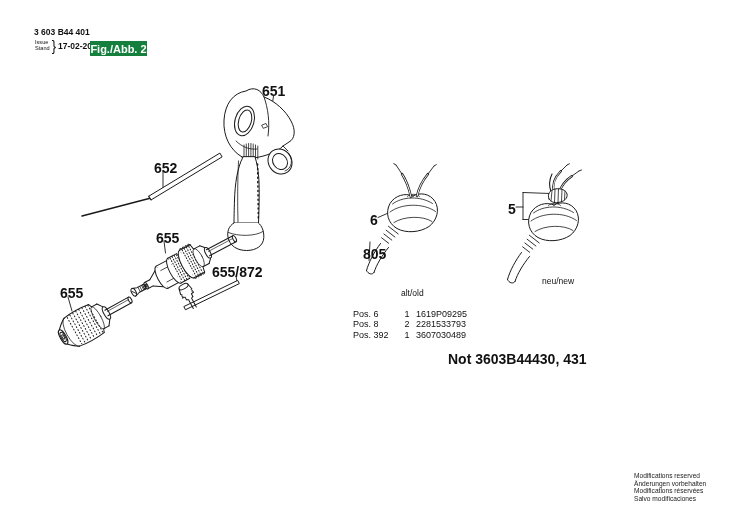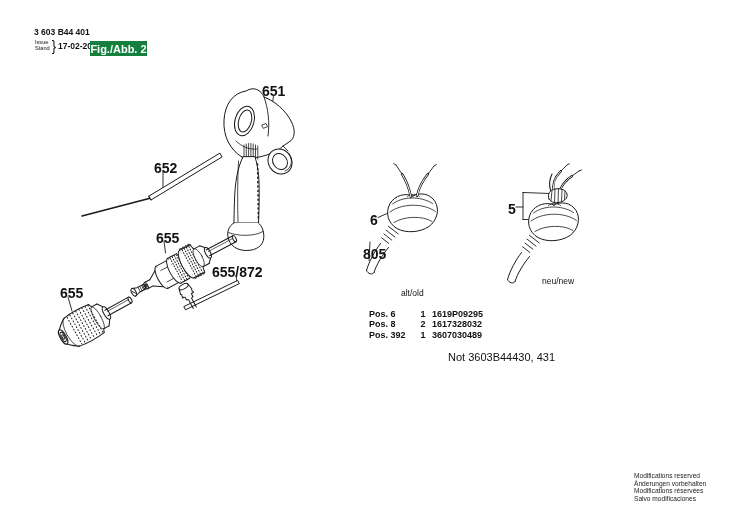--- a/index.html
+++ b/index.html
@@ -10,23 +10,23 @@
   .callout{font-size:14px;font-weight:700;letter-spacing:0px;color:#111;}
   .caption{font-size:8.5px;font-weight:400;color:#111;}
   .partnum{font-size:8.5px;font-weight:700;}
   .issue-block{display:flex;align-items:center;gap:1px;}
   .issue-words{display:flex;flex-direction:column;line-height:5.6px;font-size:5.6px;font-weight:400;}
   .brace{font-size:13px;font-weight:400;transform:scaleY(1.15);margin:0 1px;}
   .issue-date{font-size:8.5px;font-weight:700;}
   .figbox{background:#15803d;color:#fff;font-weight:700;font-size:11px;
           width:57px;height:15px;display:flex;align-items:center;justify-content:center;}
   .ptable{display:grid;grid-template-columns:45px 18px auto;column-gap:0;
-          font-size:9px;font-weight:700;line-height:10.4px;margin-left:16px;}
+          font-size:9px;font-weight:400;line-height:10.4px;}
   .ptable .qty{text-align:center;}
-  .note{font-size:11px;font-weight:400;}
+  .note{font-size:14px;font-weight:700;}
   .footer{font-size:6.6px;font-weight:400;line-height:7.6px;color:#222;}
 </style>
 </head>
 <body>
 
 <div class="page">
 
   <svg class="art" width="750" height="530" viewBox="0 0 750 530" fill="none" stroke="#1a1a1a" stroke-width="1" stroke-linecap="round" stroke-linejoin="round">
 
     <g stroke-width="0.9">
@@ -260,21 +260,21 @@
 
   <div class="abs caption" style="left:401px;top:288px">alt/old</div>
   <div class="abs caption" style="left:542px;top:276px">neu/new</div>
 
   <div class="abs ptable" style="left:353px;top:309px">
     <span>Pos. 6</span>
     <span class="qty">1</span>
     <span>1619P09295</span>
     <span>Pos. 8</span>
     <span class="qty">2</span>
-    <span>1617328032</span>
+    <span>2281533793</span>
     <span>Pos. 392</span>
     <span class="qty">1</span>
     <span>3607030489</span>
   </div>
 
   <div class="abs note" style="left:448px;top:351px">Not 3603B44430, 431</div>
 
   <div class="abs footer" style="left:634px;top:472px">
     <div>Modifications reserved</div>
     <div>Änderungen vorbehalten</div>

